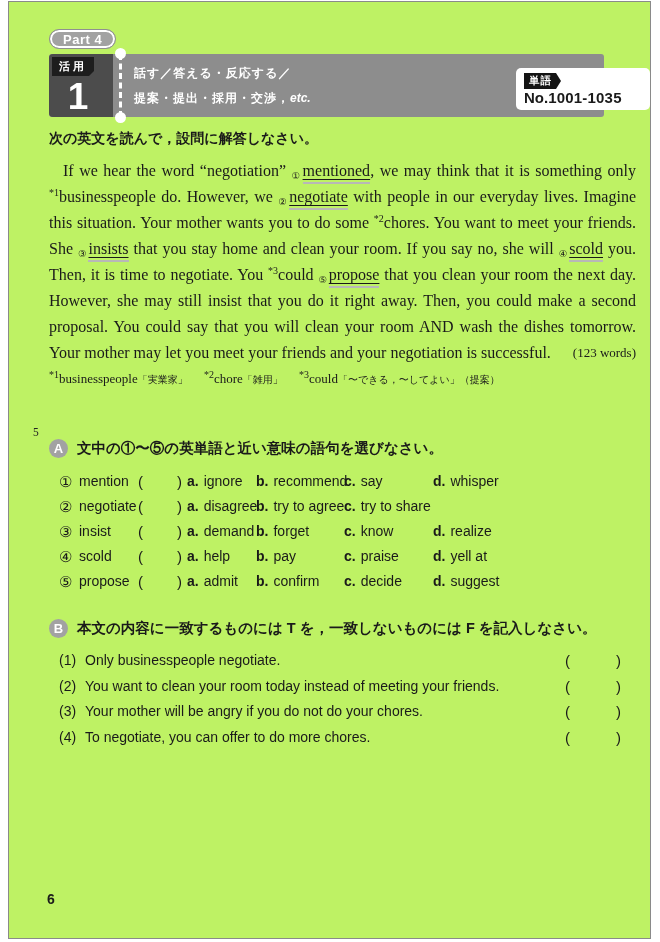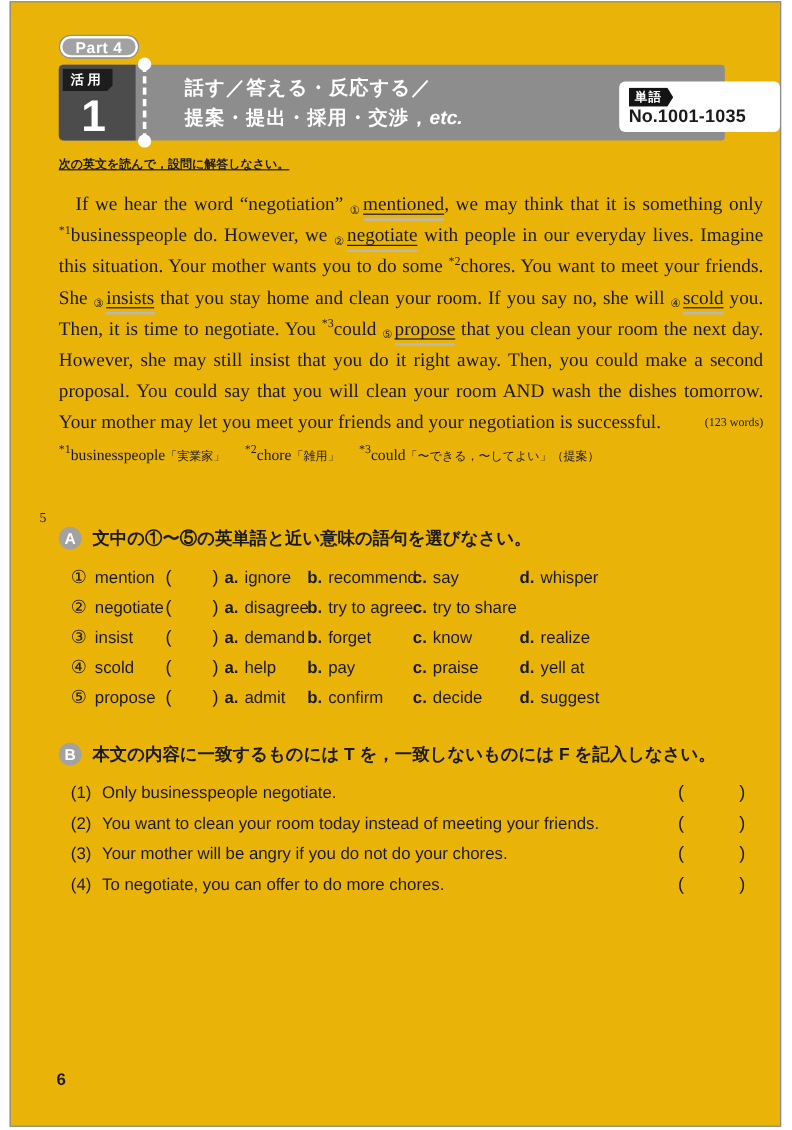--- a/index.html
+++ b/index.html
@@ -3,21 +3,21 @@
 <meta charset="utf-8">
 <style>
   html,body { margin:0; padding:0; }
   body {
     width:660px; height:942px; position:relative; background:#ffffff;
     font-family:"Liberation Sans", sans-serif; color:#1a1a1a;
     overflow:hidden;
   }
   .page {
     position:absolute; left:8px; top:1px; width:643px; height:938px;
-    border:1px solid #8a8a8a; background:#eab308; box-sizing:border-box;
+    border:1px solid #8a8a8a; background:#bef264; box-sizing:border-box;
   }
 
   
   .part-pill {
     position:absolute; left:40px; top:27px; height:20px; padding:0 13px;
     background:#a2a2a2; border-radius:11px; box-shadow:inset 0 0 0 2px #fff;
     border:1px solid #909090; color:#fff; font-weight:bold; font-size:13px;
     line-height:20px; letter-spacing:0.5px; box-sizing:border-box;
   }
   .banner {
@@ -41,58 +41,57 @@
     position:absolute; left:70px; top:0; height:100%;
     border-left:3px dashed #fff;
   }
   .perf-dot {
     position:absolute; width:11px; height:11px; border-radius:50%;
     background:#fff; left:-7px;
   }
   .perf-dot.top { top:-6px; } .perf-dot.bottom { bottom:-6px; }
   .banner-title {
     position:absolute; left:85px; top:7px; color:#fff;
-    font-size:16px; font-weight:bold; line-height:25px; letter-spacing:1px;
+    font-size:12px; font-weight:bold; line-height:25px; letter-spacing:1px;
     white-space:nowrap;
-    margin-left:20px;
   }
   .etc { font-style:italic; letter-spacing:0; }
   .word-box {
     position:absolute; left:467px; top:14px; width:122px; height:42px;
     background:#fff; border-radius:5px;padding-left:12px;
   }
   .word-tag {
     position:absolute; left:8px; top:5px; background:#141414; color:#fff;
     font-size:10.5px; font-weight:bold; padding:1px 9px 1px 5px; letter-spacing:1px;
     clip-path:polygon(0 0,calc(100% - 5px) 0,100% 50%,calc(100% - 5px) 100%,0 100%);
   }
   .word-range { position:absolute; left:8px; bottom:4px; display:flex; align-items:baseline; }
   .word-no { font-size:15px; font-weight:bold; }
   .word-nums { font-size:15px; font-weight:bold; letter-spacing:0.2px; }
 
   
-  .instruction { position:absolute; left:40px; top:128px; font-size:10px; font-weight:bold;text-decoration:underline; }
+  .instruction { position:absolute; left:40px; top:128px; font-size:14px; font-weight:bold; }
 
   
   .passage-wrap { position:absolute; left:40px; top:156px; width:587px; }
   .passage {
     position:relative; margin:0; font-family:"Liberation Serif", serif;
     font-size:16px; line-height:26px; text-align:justify; text-indent:14px;
   }
   .margin-num {
     position:absolute; left:-16px; top:268px; font-size:11.5px;
     font-family:"Liberation Serif", serif; color:#222;
   }
   .vnum { font-size:9.5px; vertical-align:-3px; line-height:0; margin-right:1px; }
   .vocab {
     text-decoration:underline; text-decoration-thickness:1px; text-underline-offset:3px;
     border-bottom:2px solid #b8b8b8; padding-bottom:2.5px;
   }
   .sup { font-size:10px; vertical-align:super; line-height:0; }
-  .word-count { position:absolute; right:0; bottom:0; font-size:10px;font-family:Liberation Serif, serif; }
+  .word-count { position:absolute; right:0; bottom:0; font-size:13px;font-family:Liberation Serif, serif; }
   .footnote {
     margin-top:3px; font-size:13px; line-height:19px;
     font-family:"Liberation Serif", serif;
   }
   .footnote .fn-item { margin-right:13px; white-space:nowrap; }
   .fn-gloss { font-size:10px; }
 
   
   .section { position:absolute; left:40px; width:580px; }
   .sec-head { display:flex; align-items:center; gap:9px; }

